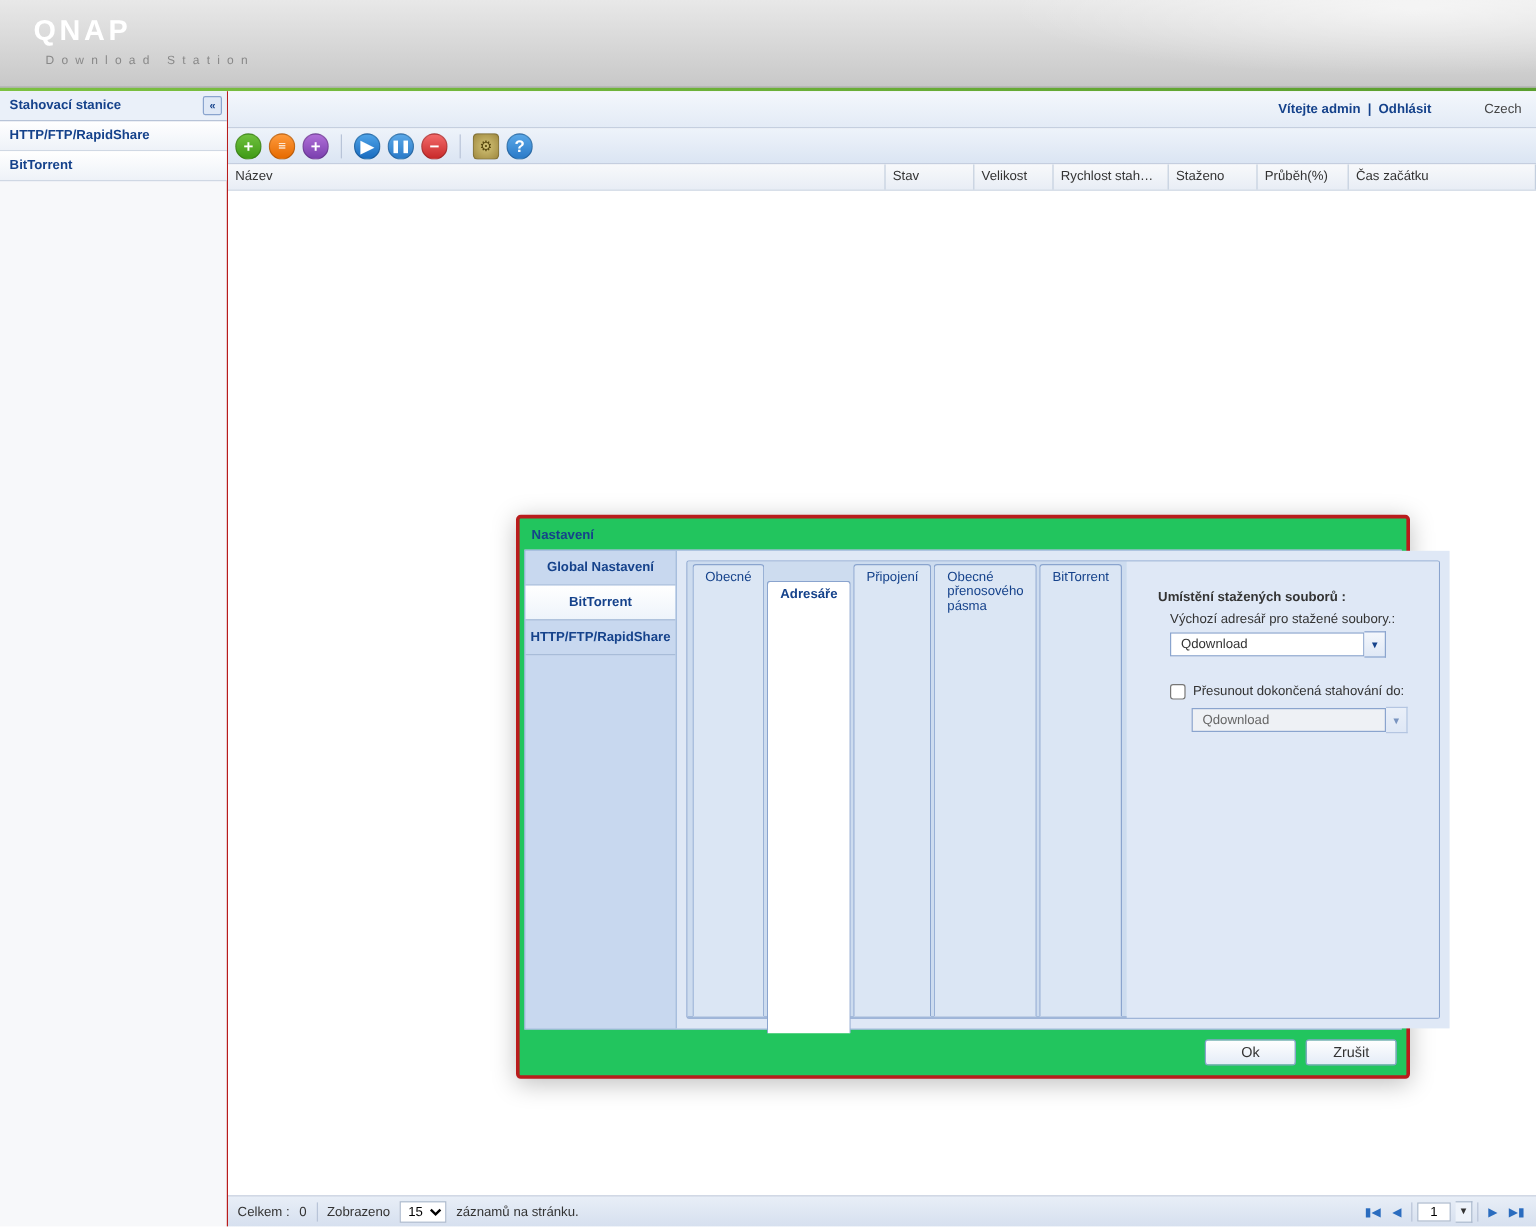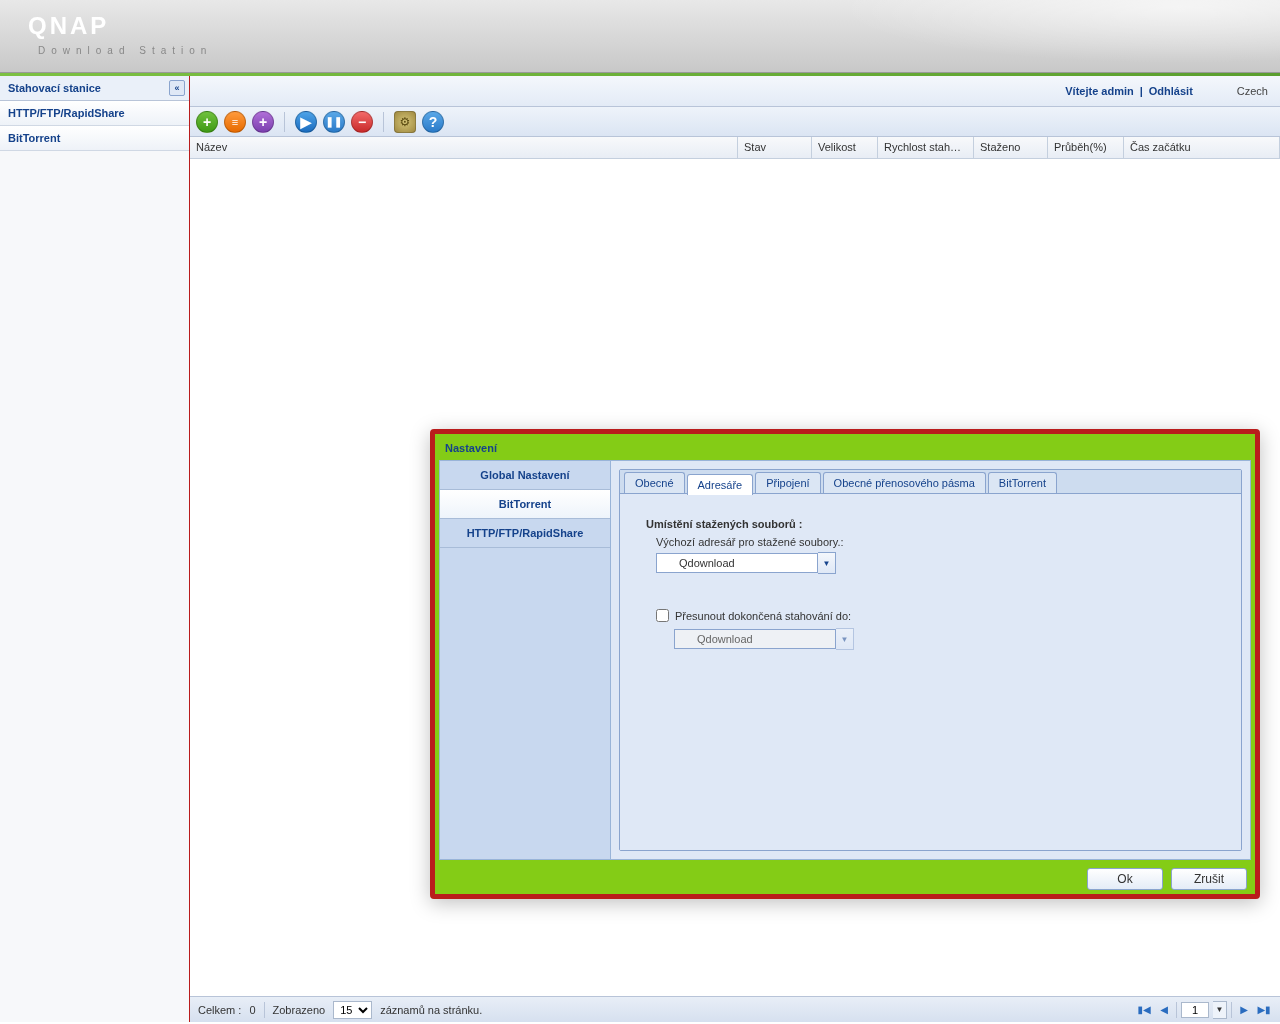--- a/index.html
+++ b/index.html
@@ -32,39 +32,39 @@
 .gh{border-right:1px solid #c4cfde;padding:4px 6px;color:#333;font-size:11px;overflow:hidden;text-overflow:ellipsis;white-space:nowrap}
 .grid-body{flex:1;background:#fff;position:relative}
 .statusbar{height:26px;background:linear-gradient(#e8eef7,#d6e0ef);border-top:1px solid #b8c4d8;display:flex;align-items:center;padding:0 8px;gap:8px;font-size:11px;color:#333}
 .sb-sep{width:1px;height:16px;background:#b8c4d8}
 .sb-select{border:1px solid #aab8cc;background:#fff;font-size:11px;padding:1px 2px}
 .pager{margin-left:auto;display:flex;align-items:center;gap:4px}
 .pg-btn{width:16px;height:16px;color:#2a6cbf;cursor:pointer;display:flex;align-items:center;justify-content:center;font-size:10px}
 .pg-input{width:28px;border:1px solid #aab8cc;text-align:center;font-size:11px;padding:1px}
 .pg-drop{width:14px;height:18px;border:1px solid #aab8cc;border-left:0;background:#eef3fa;display:flex;align-items:center;justify-content:center;font-size:8px}
 
-.dlg{position:absolute;left:240px;top:270px;width:830px;height:470px;background:#84cc16;border:5px solid #b91c1c;border-radius:4px;box-shadow:0 4px 20px rgba(0,0,0,0.25);padding:4px}
+.dlg{position:absolute;left:240px;top:270px;width:745px;height:470px;background:#22c55e;border:3px solid #b91c1c;border-radius:4px;box-shadow:0 4px 20px rgba(0,0,0,0.25);padding:4px}
 .dlg-title{color:#15428b;font-weight:bold;padding:4px 6px 6px}
 .dlg-body{display:flex;height:400px;background:#c8d8ef;border:1px solid #99b4d8}
 .dlg-nav{width:170px;background:#c8d8ef}
 .dlg-nav-item{padding:8px 4px;text-align:center;color:#15428b;font-weight:bold;border-bottom:1px solid #a8bcd8;cursor:pointer}
 .dlg-nav-item.active{background:linear-gradient(#fff,#eef4fb)}
 .dlg-content{flex:1;background:#dfe8f6;border-left:1px solid #99b4d8;padding:8px}
-.dlg-tabs{background:#dfe8f6;border:1px solid #8aa4ce;border-radius:2px;height:100%;display:flex;flex-direction:column}
+.dlg-tabs{background:#dfe8f6;border:1px solid #8aa4ce;border-radius:2px;height:100%;display:flex;flex-direction:row}
 .dlg-tabstrip{display:flex;gap:2px;padding:2px 4px 0;border-bottom:1px solid #8aa4ce;background:#cddcef}
 .dlg-tab{padding:4px 10px;border:1px solid #8aa4ce;border-bottom:none;background:#dbe6f4;color:#15428b;border-radius:3px 3px 0 0;cursor:pointer;font-size:11px}
-.dlg-tab.active{background:#fff;font-weight:normal;color:#15428b;position:relative;top:2px}
+.dlg-tab.active{background:#fff;font-weight:bold;color:#15428b;position:relative;top:14px}
 .dlg-pane{flex:1;background:#dfe8f6;padding:24px 26px}
 .frm-label{font-weight:bold;color:#333;margin-bottom:6px}
 .frm-sub{color:#333;margin:6px 0 4px}
 .combo{display:flex;align-items:center;width:180px}
-.combo-input{flex:1;border:1px solid #8aa4ce;padding:3px 22px;background:#fff;font-size:11px}
+.combo-input{flex:1;border:1px solid #8aa4ce;padding:3px 8px;background:#fff;font-size:11px}
 .combo-input.disabled{background:#eef1f5;color:#666}
 .combo-arrow{width:18px;height:22px;border:1px solid #8aa4ce;border-left:0;background:linear-gradient(#f4f7fc,#dfe8f6);display:flex;align-items:center;justify-content:center;font-size:8px;color:#15428b}
-.chk-row{display:flex;align-items:center;gap:6px;margin-top:35px;margin-bottom:6px}
+.chk-row{display:flex;gap:6px;margin-top:22px;margin-bottom:6px}
 .chk{width:13px;height:13px}
 .dlg-buttons{display:flex;justify-content:flex-end;gap:8px;padding:8px 4px 0}
 .btn{width:76px;padding:3px 0;border:1px solid #8aa4ce;background:linear-gradient(#fff,#e4ecf7);border-radius:3px;cursor:pointer;font-size:12px;color:#333;text-align:center}
 .watermark{position:absolute;right:30px;bottom:30px;color:#f58a20;font-size:36px;font-family:Arial;font-weight:300;letter-spacing:1px;opacity:0.55;pointer-events:none}
 .watermark .sq{display:inline-block;width:22px;height:22px;background:#f58a20;margin-right:4px;vertical-align:-2px}
 .watermark .arc{position:absolute;right:10px;top:-50px;width:120px;height:120px;border:14px solid #f58a20;border-bottom-color:transparent;border-left-color:transparent;border-radius:50%;transform:rotate(-20deg);opacity:0.4}
 .watermark .tick{position:absolute;right:58px;top:-30px;width:3px;height:18px;background:#114a7a;transform:rotate(30deg)}
 </style>
 </head>
 <body>

